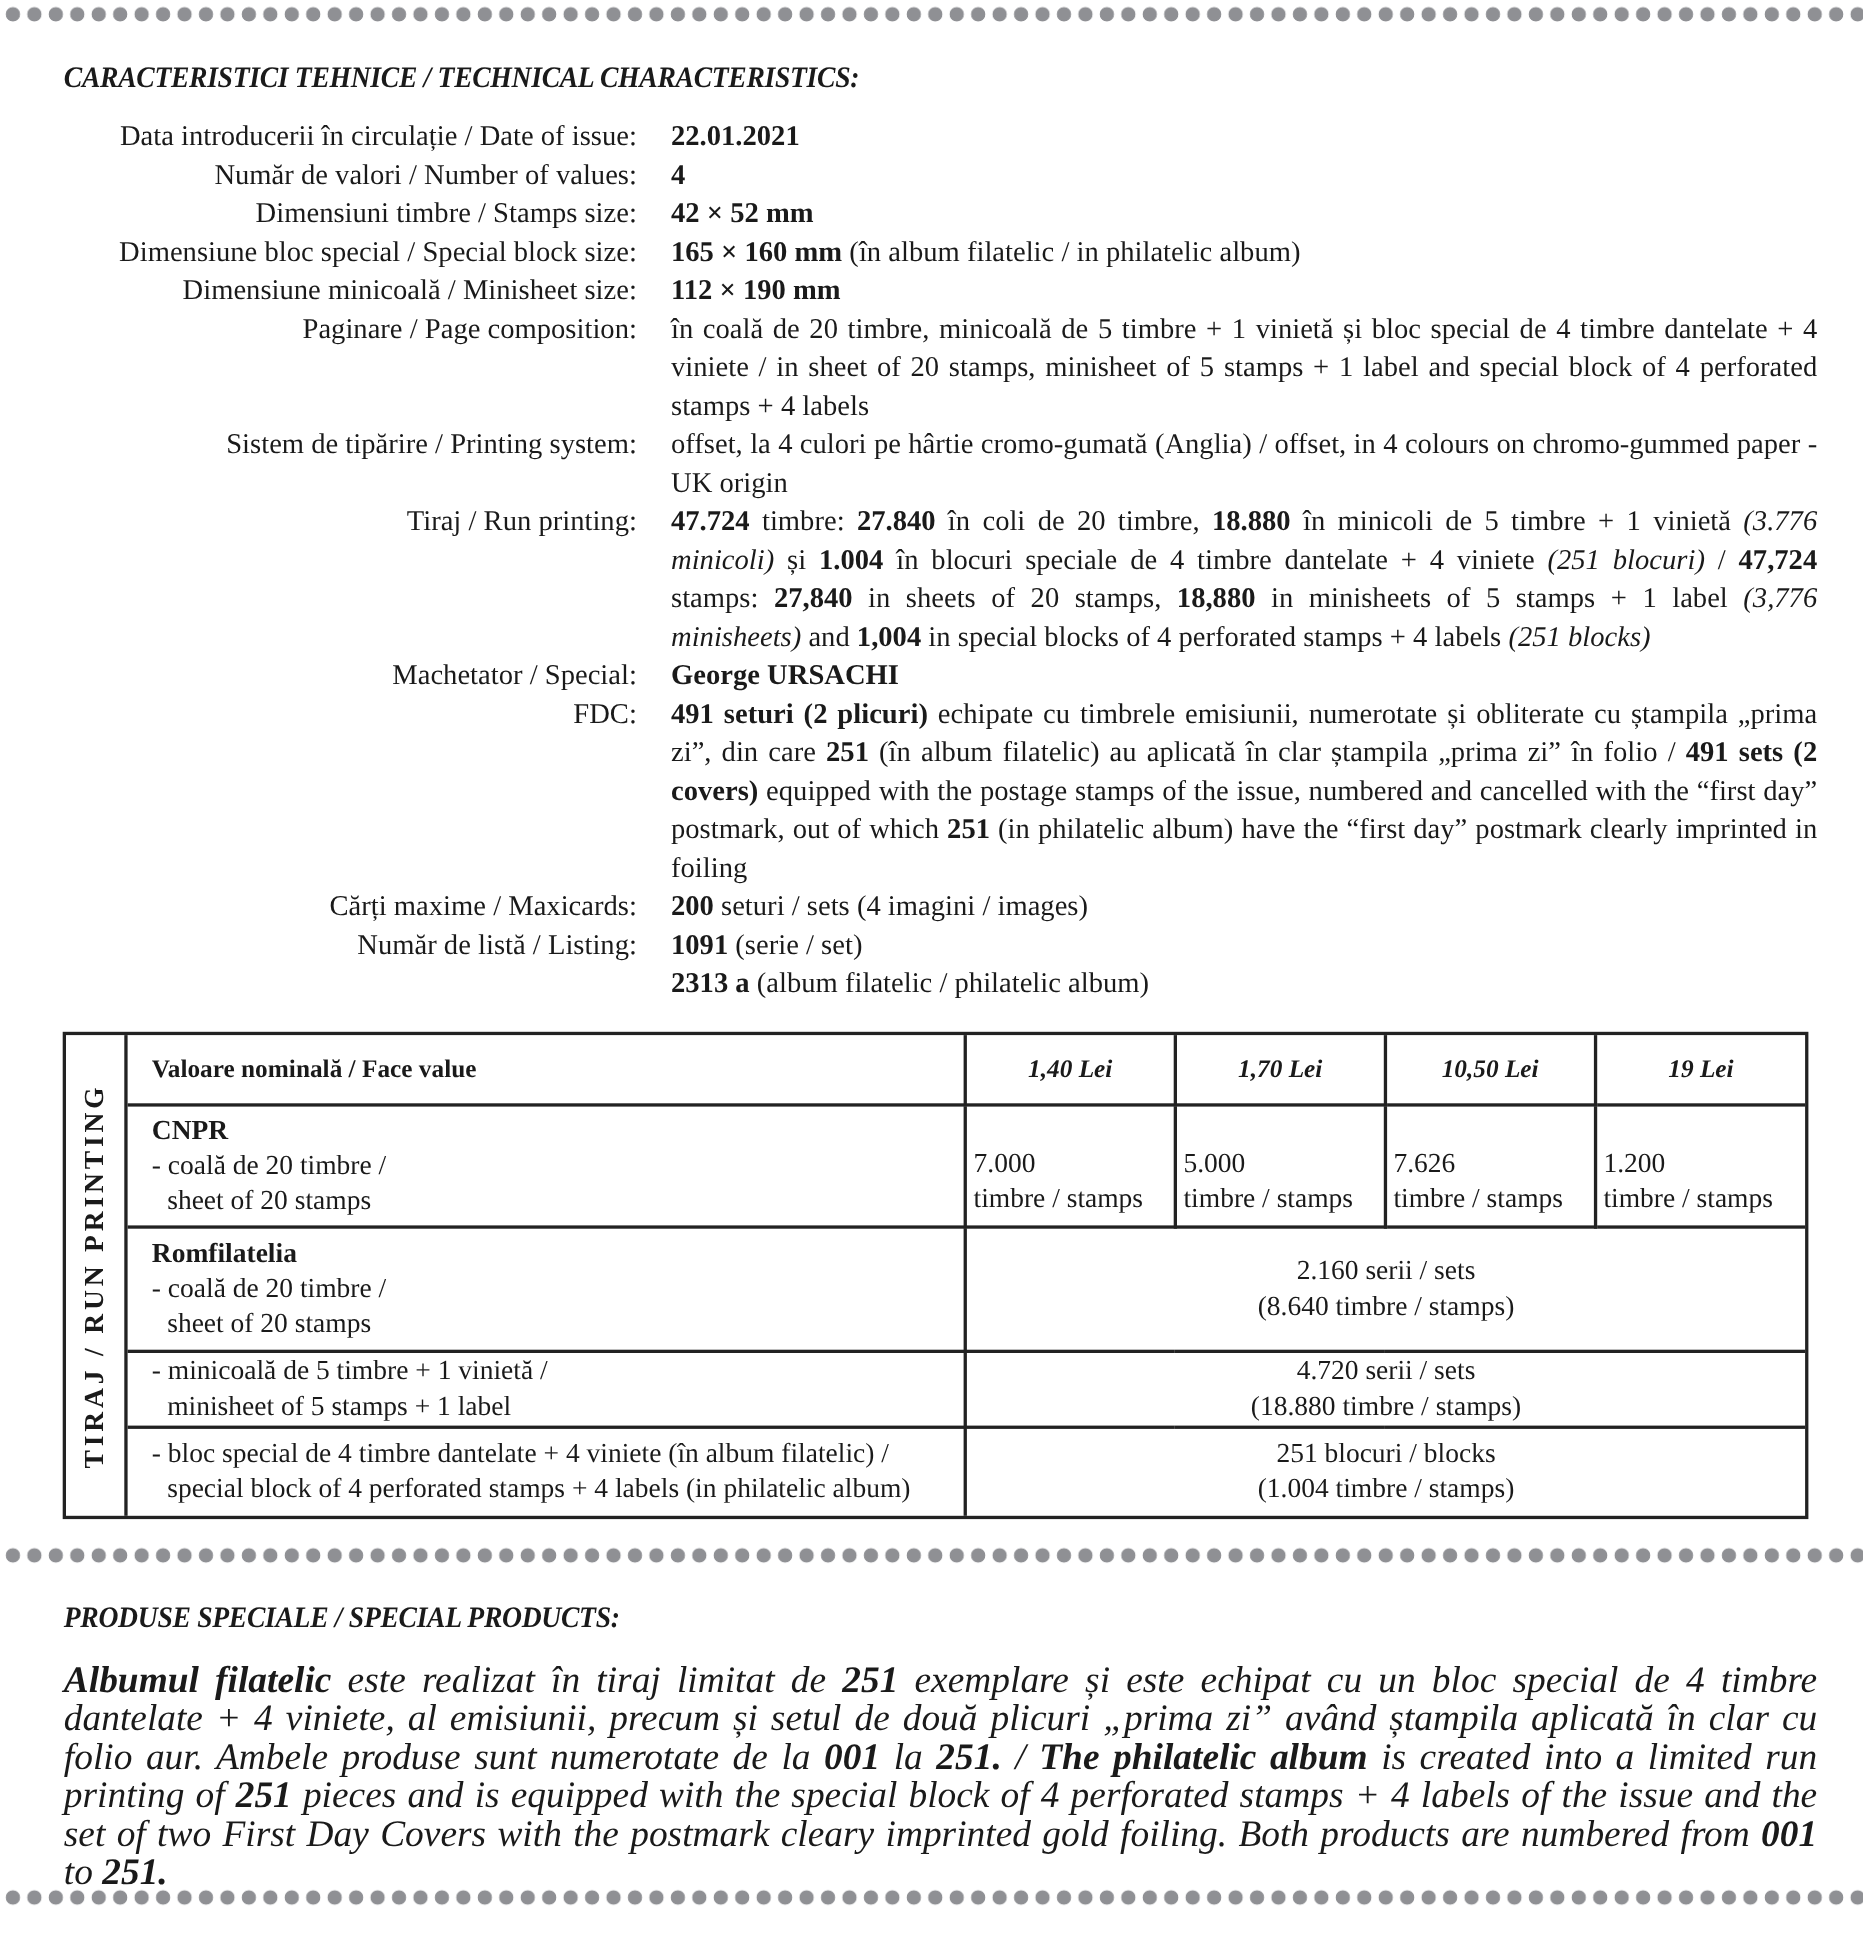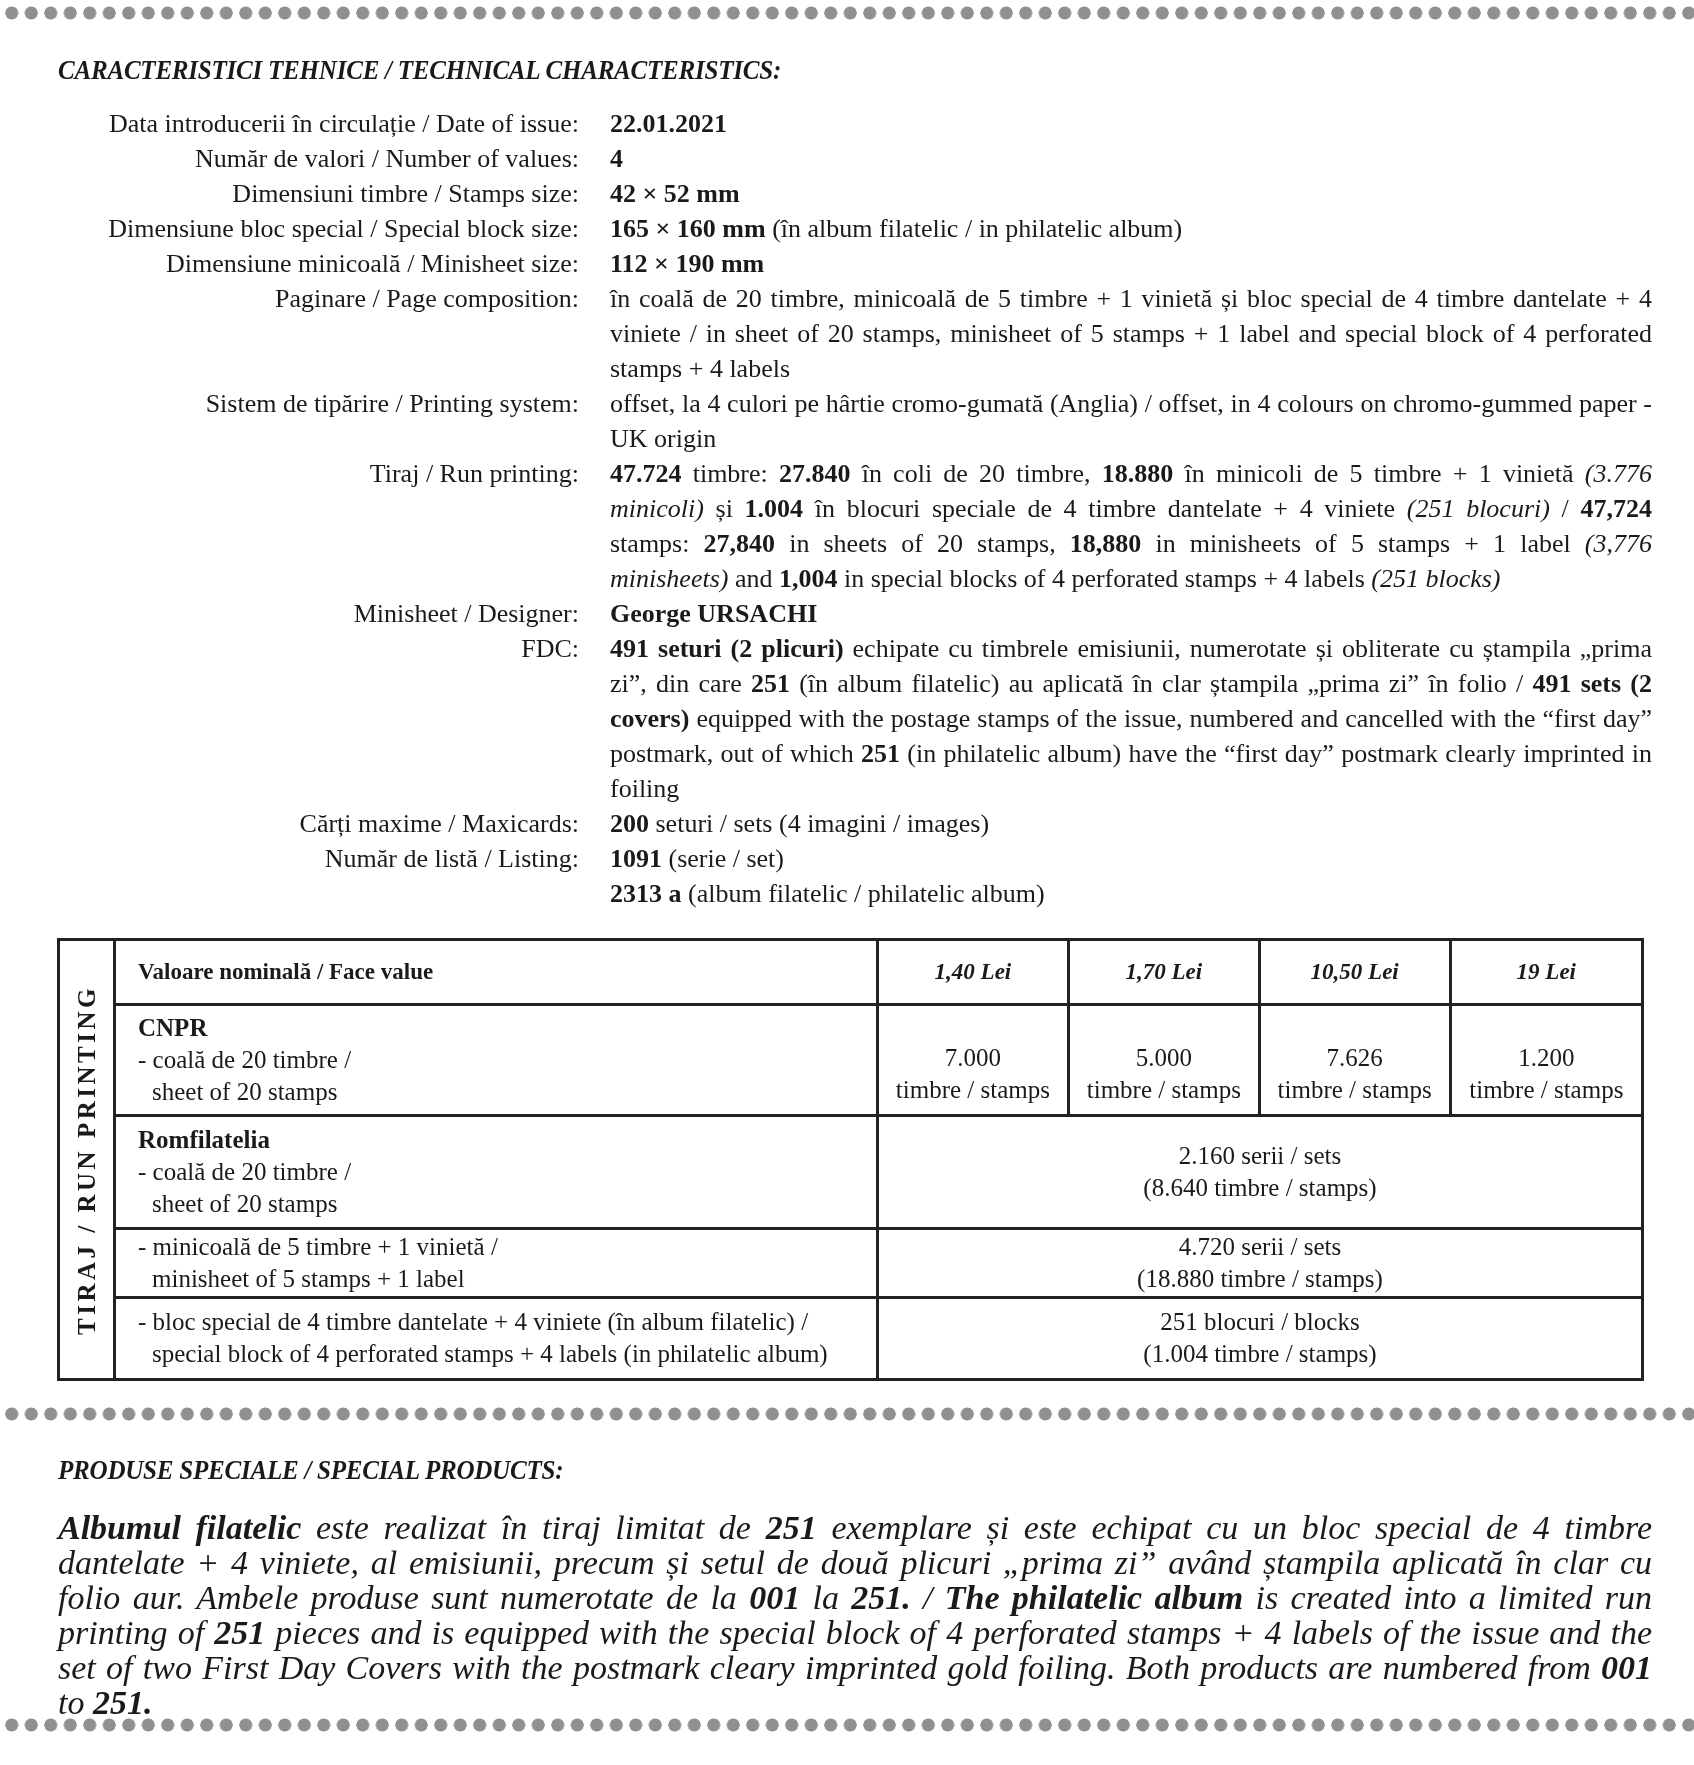--- a/index.html
+++ b/index.html
@@ -50,21 +50,21 @@
     border-collapse: collapse; table-layout: fixed; font-size: 25px;
   }
   table.run td { border: 3px solid #222; padding: 0 6px; vertical-align: middle; line-height: 32px; }
   table.run tr:first-child td { border-top: none; }
   table.run tr:last-child td { border-bottom: none; }
   table.run td:first-child { border-left: none; }
   table.run td:last-child { border-right: none; border-radius: 18px; }
   table.run .col-desc { width: 732px; padding-left: 22px; }
   table.run .hdr td { height: 60px; font-weight: bold; font-size: 23px; }
   table.run .hdr td.val { text-align: center; font-style: italic; }
-  table.run td.num { text-align: center; padding-top: 28px; }
+  table.run td.num { padding-top: 28px; }
   table.run td.merged { text-align: center; }
   .grp-title { font-weight: bold; display: block; }
   .indent { display: block; padding-left: 14px; }
 
   
   .special-text {
     position: absolute; left: 58px; top: 1510px; width: 1594px;
     font-style: italic; font-size: 34px; line-height: 35px; text-align: justify;
     margin: 0;
   }
@@ -104,21 +104,21 @@
   </div>
   <div class="spec-row justify-last">
     <div class="spec-label">Sistem de tipărire / Printing system:</div>
     <div class="spec-value">offset, la 4 culori pe hârtie cromo-gumată (Anglia) / offset, in 4 colours on chromo-gummed paper - UK origin</div>
   </div>
   <div class="spec-row justify-last">
     <div class="spec-label">Tiraj / Run printing:</div>
     <div class="spec-value"><b>47.724</b> timbre: <b>27.840</b> în coli de 20 timbre, <b>18.880</b> în minicoli de 5 timbre + 1 vinietă <i>(3.776 minicoli)</i> și <b>1.004</b> în blocuri speciale de 4 timbre dantelate + 4 viniete <i>(251 blocuri)</i> / <b>47,724</b> stamps: <b>27,840</b> in sheets of 20 stamps, <b>18,880</b> in minisheets of 5 stamps + 1 label <i>(3,776 minisheets)</i> and <b>1,004</b> in special blocks of 4 perforated stamps + 4 labels <i>(251 blocks)</i></div>
   </div>
   <div class="spec-row">
-    <div class="spec-label">Minisheet / Designer:</div>
+    <div class="spec-label">Machetator / Special:</div>
     <div class="spec-value"><b>George URSACHI</b></div>
   </div>
   <div class="spec-row justify-last">
     <div class="spec-label">FDC:</div>
     <div class="spec-value"><b>491 seturi (2 plicuri)</b> echipate cu timbrele emisiunii, numerotate și obliterate cu ștampila „prima zi”, din care <b>251</b> (în album filatelic) au aplicată în clar ștampila „prima zi” în folio / <b>491 sets (2 covers)</b> equipped with the postage stamps of the issue, numbered and cancelled with the “first day” postmark, out of which <b>251</b> (in philatelic album) have the “first day” postmark clearly imprinted in foiling</div>
   </div>
   <div class="spec-row">
     <div class="spec-label">Cărți maxime / Maxicards:</div>
     <div class="spec-value"><b>200</b> seturi / sets (4 imagini / images)</div>
   </div>

